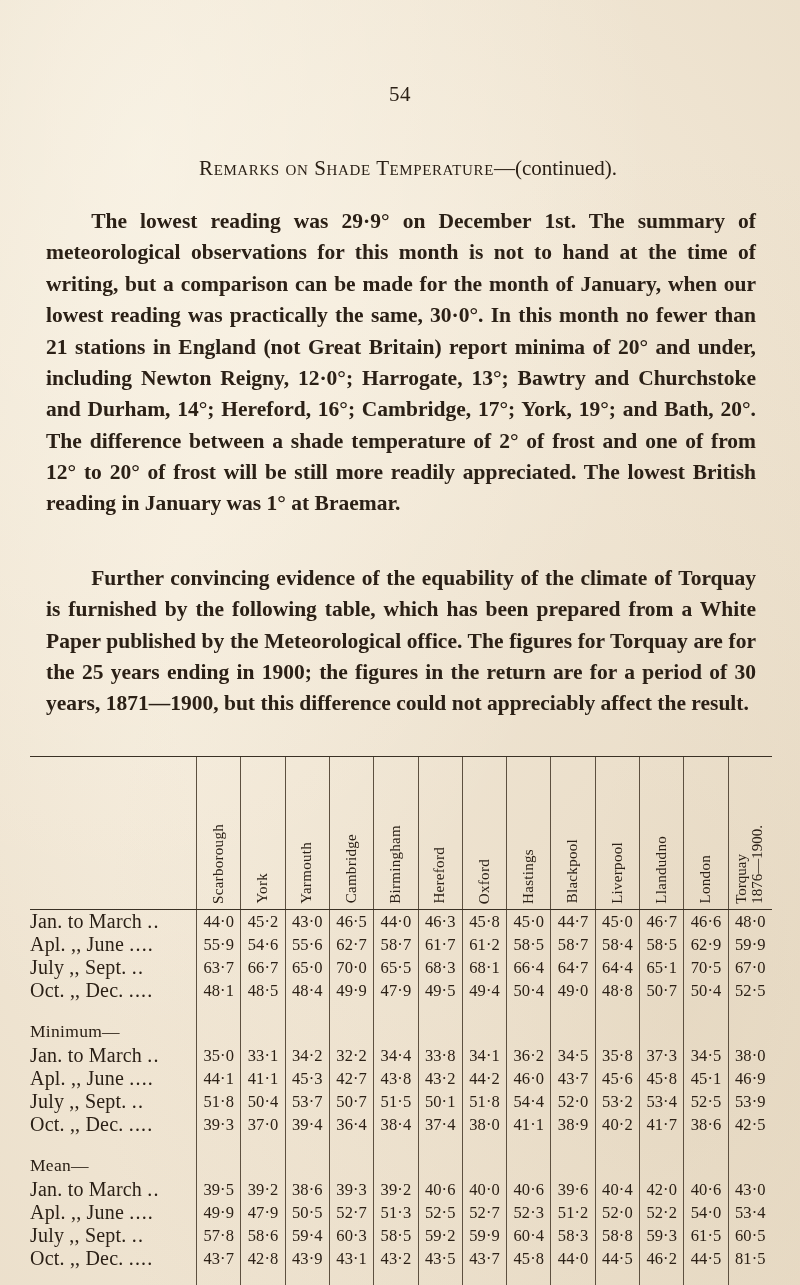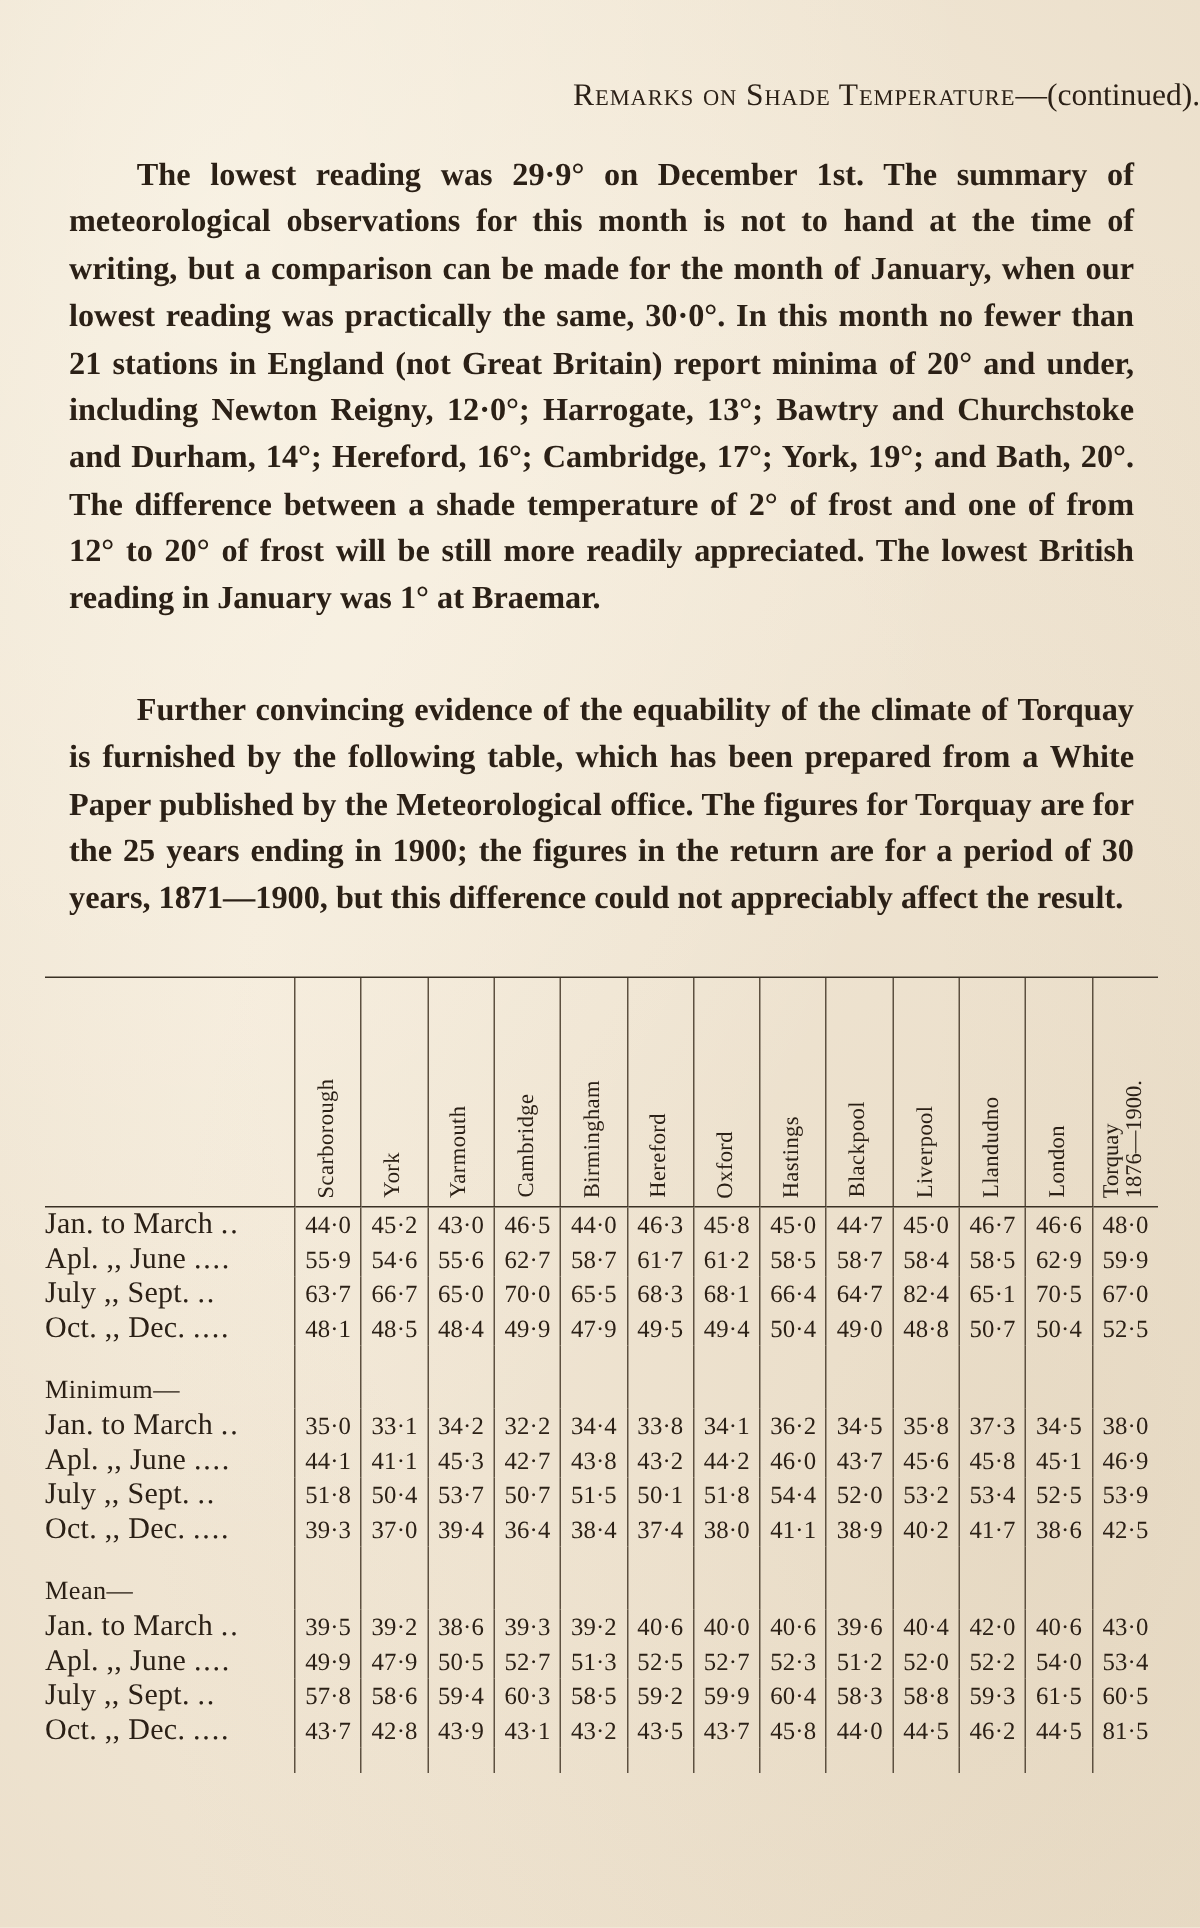--- a/index.html
+++ b/index.html
@@ -30,21 +30,21 @@
     padding: 0;
   }
   .folio {
     text-align: center;
     font-size: 21px;
     letter-spacing: 0.5px;
     margin-top: 84px;
     line-height: 1;
   }
   .section-title {
-    text-align: right;
+    text-align: center;
     margin-top: 52px;
     font-size: 21px;
     line-height: 1.1;
     white-space: nowrap;
     padding-left: 16px;
   }
   .section-title .smallcaps {
     font-variant: small-caps;
     letter-spacing: 0.6px;
   }
@@ -161,20 +161,21 @@
   .rule-top { margin-bottom: 0; }
   .indent-label { padding-left: 22px; }
 </style>
 </head>
 <body>
 
 <div class="paper-tint"></div>
 
 <div class="page">
 
+  <div class="folio">54</div>
 
   <div class="section-title">
     <span class="smallcaps">Remarks on Shade Temperature</span><span>—(continued).</span>
   </div>
 
   <div class="body-block">
     <p>The lowest reading was 29·9° on December 1st. The summary of meteorological observations for this month is not to hand at the time of writing, but a comparison can be made for the month of January, when our lowest reading was practically the same, 30·0°. In this month no fewer than 21 stations in England (not Great Britain) report minima of 20° and under, including Newton Reigny, 12·0°; Harrogate, 13°; Bawtry and Churchstoke and Durham, 14°; Hereford, 16°; Cambridge, 17°; York, 19°; and Bath, 20°. The difference between a shade temperature of 2° of frost and one of from 12° to 20° of frost will be still more readily appreciated. The lowest British reading in January was 1° at Braemar.</p>
   </div>
 
   <div class="body-block second">
@@ -268,21 +269,21 @@
             <td class="rowlabel indent-label"><span>July ,, Sept.</span> <span class="lead">..</span></td>
             <td class="num">63·7</td>
             <td class="num">66·7</td>
             <td class="num">65·0</td>
             <td class="num">70·0</td>
             <td class="num">65·5</td>
             <td class="num">68·3</td>
             <td class="num">68·1</td>
             <td class="num">66·4</td>
             <td class="num">64·7</td>
-            <td class="num">82·4</td>
+            <td class="num">64·4</td>
             <td class="num">65·1</td>
             <td class="num">70·5</td>
             <td class="num">67·0</td>
           </tr>
           <tr>
             <td class="rowlabel indent-label"><span>Oct. ,, Dec.</span> <span class="lead">....</span></td>
             <td class="num">48·1</td>
             <td class="num">48·5</td>
             <td class="num">48·4</td>
             <td class="num">49·9</td>

